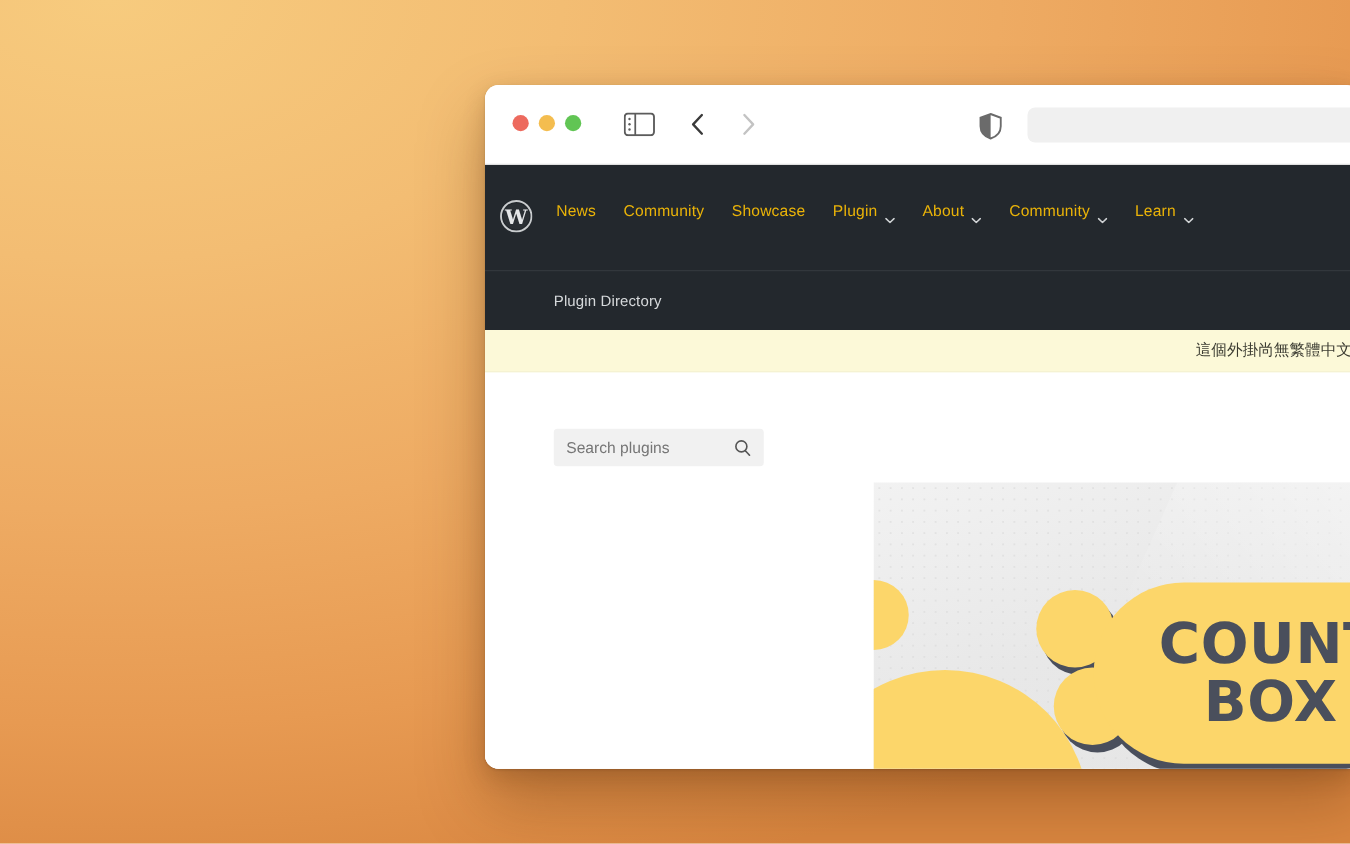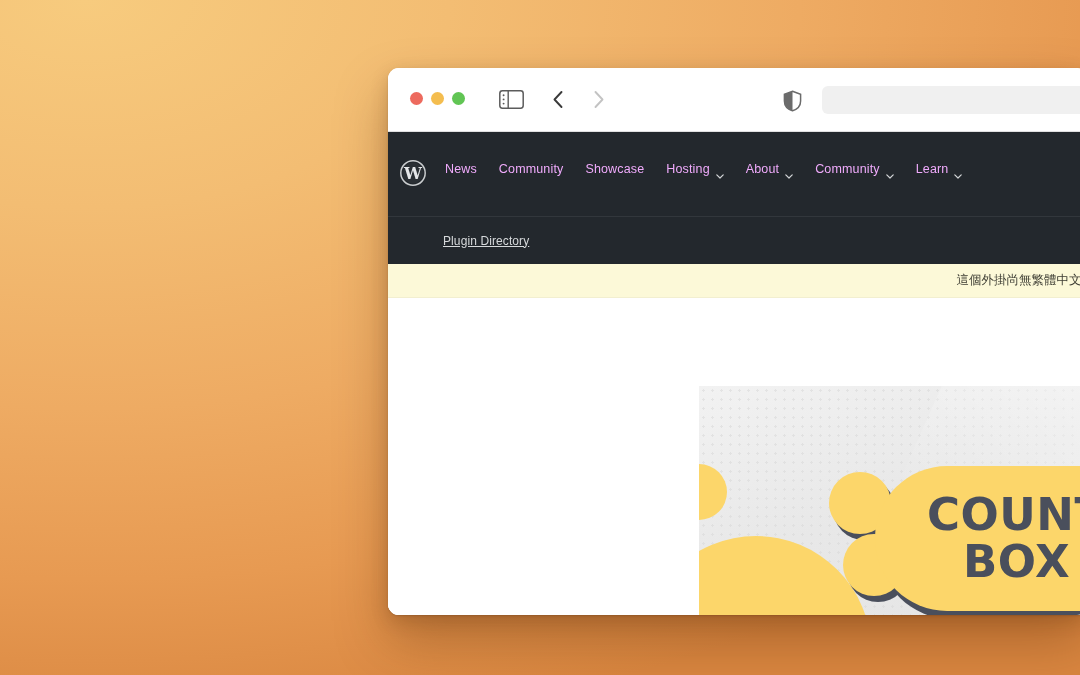--- a/index.html
+++ b/index.html
@@ -121,21 +121,21 @@
   }
   .wp-menu {
     position: absolute;
     left: 57px;
     top: 30px;
     display: flex;
     align-items: center;
     gap: 22px;
   }
   .wp-menu-item {
-    color: #f0abfc;
+    color: #eab308;
     font-size: 12.5px;
     letter-spacing: 0.15px;
     white-space: nowrap;
     display: flex;
     align-items: center;
     gap: 6px;
     cursor: pointer;
   }
   .caret {
     display: inline-block;
@@ -152,21 +152,20 @@
     display: flex;
     align-items: center;
     padding-left: 55px;
     box-sizing: border-box;
   }
   #wp-subnav .crumb {
     color: #d6d9db;
     font-size: 12px;
     letter-spacing: 0.1px;
     cursor: pointer;
-    text-decoration: underline;
   }
 
   #notice-bar {
     height: 34px;
     background: #fcf9d8;
     border-bottom: 1px solid #f2efd0;
     display: flex;
     align-items: center;
     justify-content: flex-end;
     box-sizing: border-box;
@@ -411,21 +410,21 @@
 
           <div class="wp-menu-item">
             <span>Community</span>
           </div>
 
           <div class="wp-menu-item">
             <span>Showcase</span>
           </div>
 
           <div class="wp-menu-item">
-            <span>Hosting</span>
+            <span>Plugin</span>
             <span class="caret">
               <svg width="8" height="5" viewBox="0 0 8 5" fill="none">
                   <path d="M0.8 0.9 L4 4 L7.2 0.9" stroke="#cfd2d4" stroke-width="1.2" stroke-linecap="round" stroke-linejoin="round"></path>
                 </svg>
             </span>
           </div>
 
           <div class="wp-menu-item">
             <span>About</span>
             <span class="caret">
@@ -459,20 +458,29 @@
       <div id="wp-subnav">
         <span class="crumb">Plugin Directory</span>
       </div>
 
       <div id="notice-bar">
         <span class="notice-text">這個外掛尚無繁體中文本</span>
       </div>
 
       <div id="content">
 
+        <div id="search-box">
+          <span class="placeholder">Search plugins</span>
+          <span class="search-icon">
+            <svg width="14" height="14" viewBox="0 0 14 14" fill="none">
+              <circle cx="6.1" cy="6.1" r="4.4" stroke="#555" stroke-width="1.3"></circle>
+              <line x1="9.3" y1="9.6" x2="12.6" y2="13.2" stroke="#555" stroke-width="1.3" stroke-linecap="round"></line>
+            </svg>
+          </span>
+        </div>
 
         <div id="plugin-banner">
           <div class="dots"></div>
           <div class="sheen"></div>
           <div class="blob-small"></div>
           <div class="blob-big"></div>
 
           <div class="badge-wrap">
             <div class="badge-ear-shadow-a"></div>
             <div class="badge-ear-shadow-b"></div>

